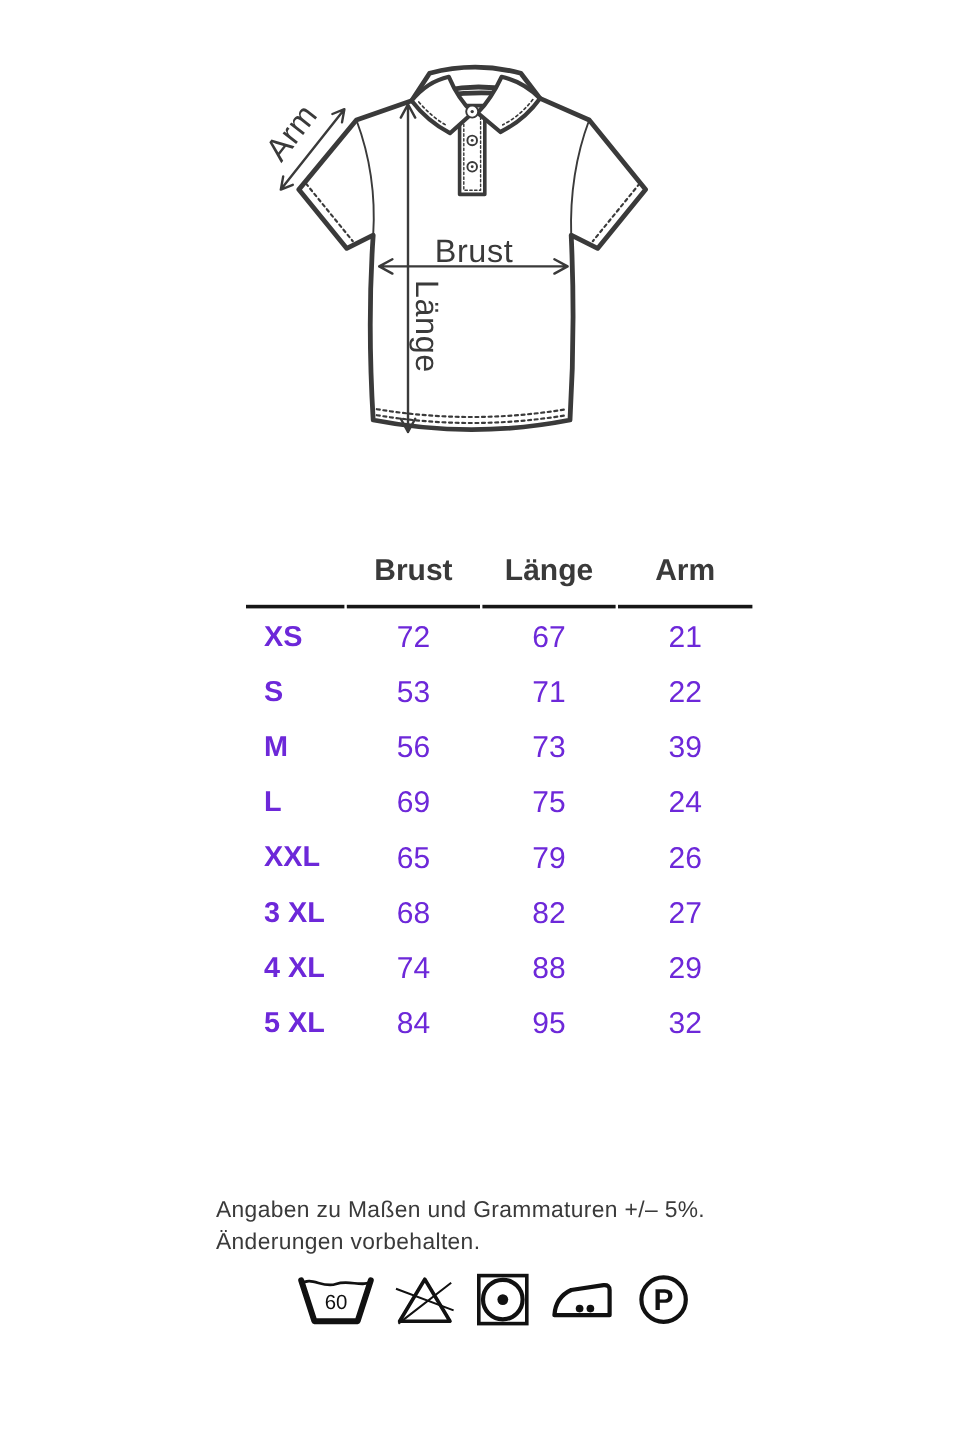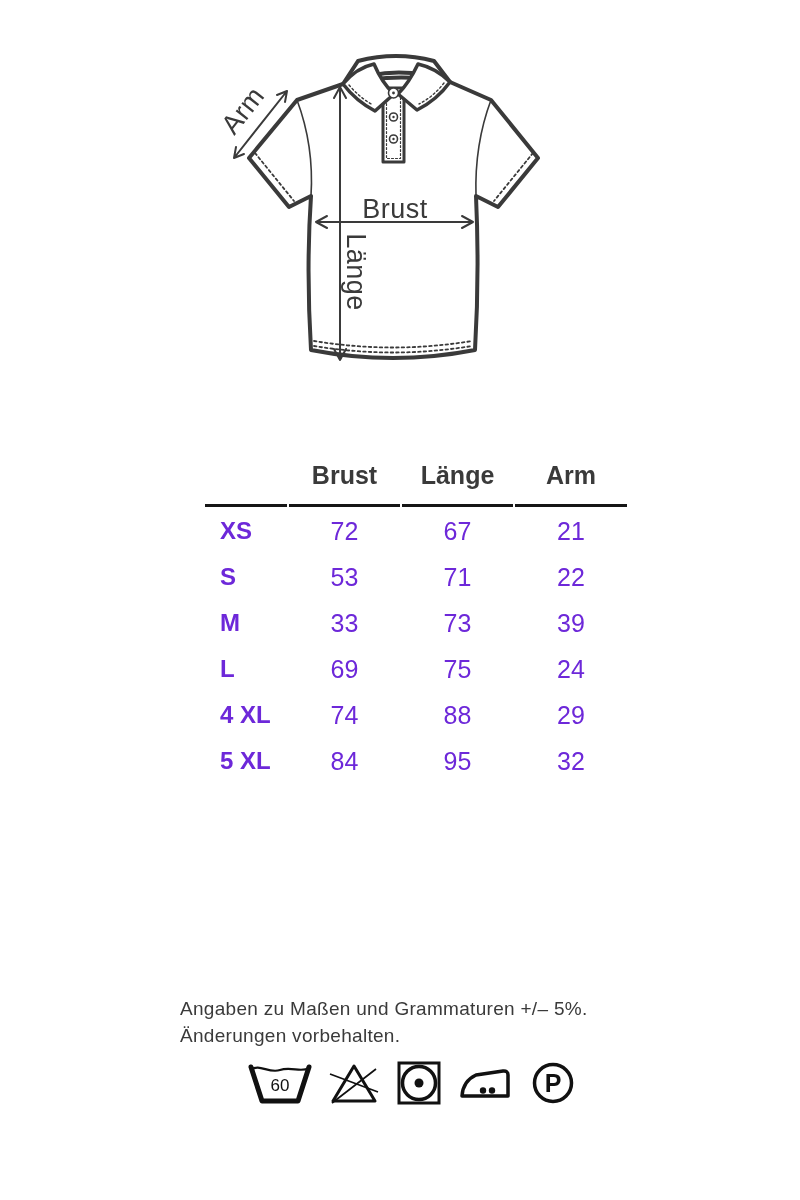--- a/index.html
+++ b/index.html
@@ -128,31 +128,43 @@
         <td>21</td>
       </tr>
       <tr>
         <td class="size-label">S</td>
         <td>53</td>
         <td>71</td>
         <td>22</td>
       </tr>
       <tr>
         <td class="size-label">M</td>
-        <td>33</td>
+        <td>56</td>
         <td>73</td>
         <td>39</td>
       </tr>
       <tr>
         <td class="size-label">L</td>
         <td>69</td>
         <td>75</td>
         <td>24</td>
       </tr>
       <tr>
+        <td class="size-label">XXL</td>
+        <td>65</td>
+        <td>79</td>
+        <td>26</td>
+      </tr>
+      <tr>
+        <td class="size-label">3 XL</td>
+        <td>68</td>
+        <td>82</td>
+        <td>27</td>
+      </tr>
+      <tr>
         <td class="size-label">4 XL</td>
         <td>74</td>
         <td>88</td>
         <td>29</td>
       </tr>
       <tr>
         <td class="size-label">5 XL</td>
         <td>84</td>
         <td>95</td>
         <td>32</td>

